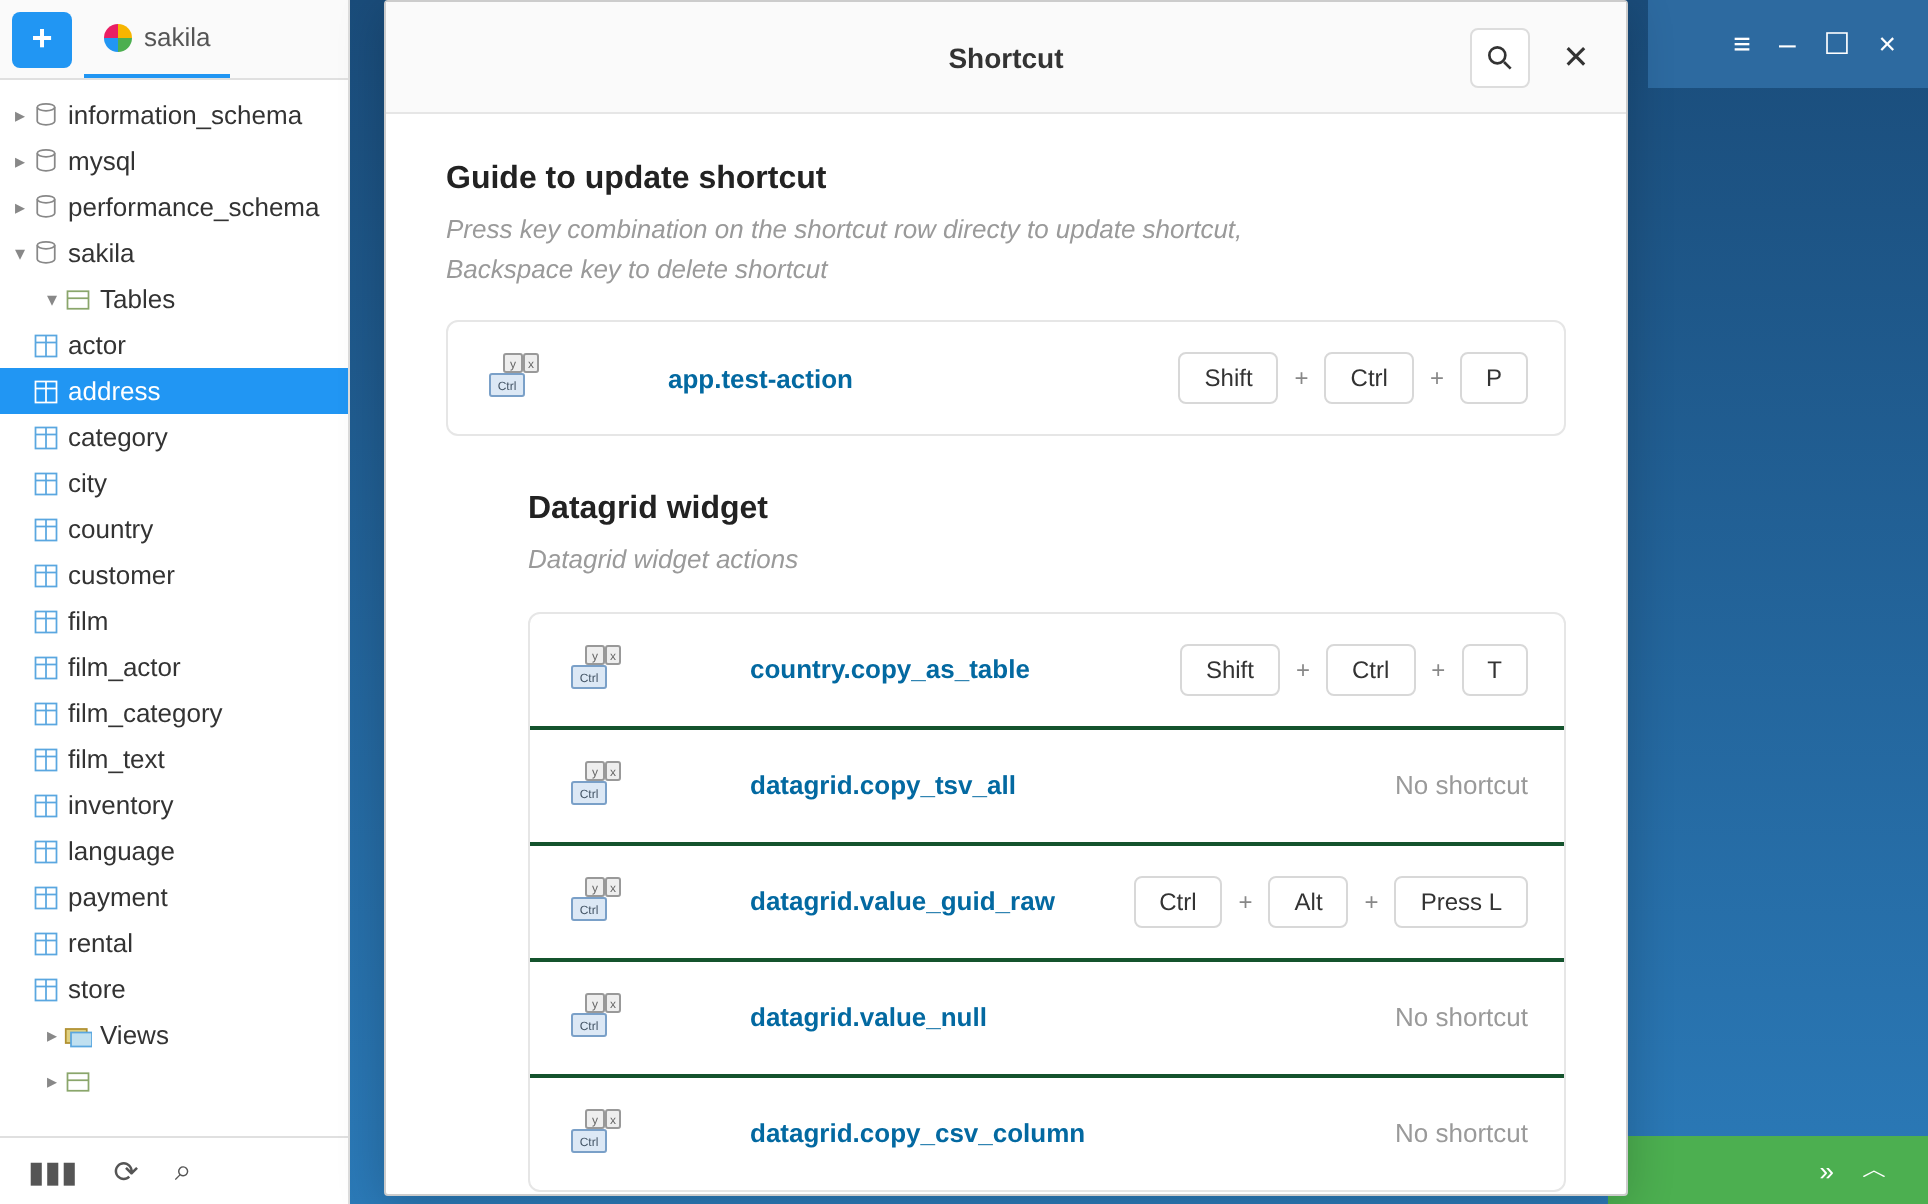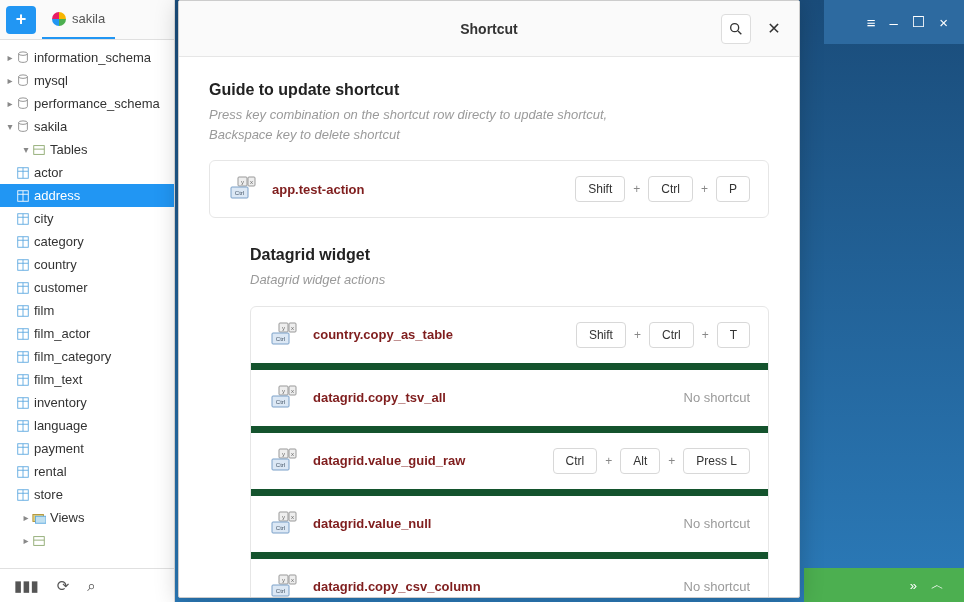--- a/index.html
+++ b/index.html
@@ -21,34 +21,34 @@
 .db-icon svg, .tbl-icon svg, .folder-icon svg, .view-icon svg { width:14px; height:14px; }
 .tree-row .label { font-size:13px; }
 .indent-1 { padding-left: 4px; }
 .indent-2 { padding-left: 20px; }
 .indent-3 { }
 .bottombar { height:34px; border-top:1px solid #e0e0e0; display:flex; align-items:center; gap:18px; padding-left:14px; color:#555; }
 .bottombar span { font-size:15px; cursor:pointer; }
 .status-bar { position:absolute; bottom:0; right:0; width:160px; height:34px; background:#4caf50; display:flex; align-items:center; justify-content:flex-end; gap:14px; padding-right:20px; color:#fff;}
 .status-bar span{font-size:13px;}
 
-.modal { position:absolute; left:178px; top:0; width:622px; height:598px; background:#fff; border:1px solid #ccc; border-radius:2px; box-shadow:0 4px 24px rgba(0,0,0,.2); display:flex; flex-direction:column; }
+.modal { position:absolute; left:192px; top:0; width:622px; height:598px; background:#fff; border:1px solid #ccc; border-radius:2px; box-shadow:0 4px 24px rgba(0,0,0,.2); display:flex; flex-direction:column; }
 .modal-header { height:56px; border-bottom:1px solid #e6e6e6; background:#fafafa; display:flex; align-items:center; justify-content:center; position:relative; }
 .modal-header .title { font-size:14px; color:#333; font-weight:600; }
 .modal-header .hbtn { position:absolute; width:30px; height:30px; display:flex; align-items:center; justify-content:center; border:1px solid #ddd; border-radius:4px; background:#fff; cursor:pointer;}
 .modal-header .search-btn { right:48px; }
 .modal-header .close-btn { right:10px; border:none; background:transparent; font-size:16px;}
 .modal-body { flex:1; overflow:auto; padding:24px 30px 8px 30px; }
 .section-title { font-size:16px; font-weight:700; color:#222; margin-bottom:6px;}
 .section-sub { font-size:13px; color:#9a9a9a; line-height:1.5; margin-bottom:16px;font-style:italic;}
 .card { border:1px solid #e6e6e6; border-radius:6px; background:#fff; }
-.sc-row { display:flex; align-items:center; padding:14px 18px; border-top:7px solid #14532d; }
+.sc-row { display:flex; align-items:center; padding:14px 18px; border-top:2px solid #14532d; }
 .sc-row:first-child { border-top:none; }
 .sc-icon { width:28px; height:28px; margin-right:16px; flex-shrink:0; }
-.sc-name { flex:1; font-size:13px; color:#7f1d1d; font-weight:550;}
+.sc-name { flex:1; font-size:13px; color:#0369a1; font-weight:550;margin-left:48px;}
 .sc-keys { display:flex; align-items:center; gap:8px; }
 .key { border:1px solid #d8d8d8; border-radius:4px; padding:5px 12px; font-size:12px; color:#333; background:#fff; min-width:28px; text-align:left;}
 .plus-sep { font-size:12px; color:#888; }
 .no-shortcut { font-size:13px; color:#9a9a9a; }
 .sect2 { margin-top:28px;padding-left:41px; }
 </style>
 </head>
 <body>
 
 <div class="app-bg"></div>
@@ -144,32 +144,32 @@
       </div>
       <div class="tree-row indent-3">
         <span class="chev"></span>
         <span class="tbl-icon">
           <svg viewBox="0 0 16 16">
             <rect x="2" y="2" width="12" height="12" fill="none" stroke="#5aa7e0"></rect>
             <line x1="2" y1="6" x2="14" y2="6" stroke="#5aa7e0"></line>
             <line x1="8" y1="2" x2="8" y2="14" stroke="#5aa7e0"></line>
           </svg>
         </span>
+        <span class="label">category</span>
+      </div>
+      <div class="tree-row indent-3">
+        <span class="chev"></span>
+        <span class="tbl-icon">
+          <svg viewBox="0 0 16 16">
+            <rect x="2" y="2" width="12" height="12" fill="none" stroke="#5aa7e0"></rect>
+            <line x1="2" y1="6" x2="14" y2="6" stroke="#5aa7e0"></line>
+            <line x1="8" y1="2" x2="8" y2="14" stroke="#5aa7e0"></line>
+          </svg>
+        </span>
         <span class="label">city</span>
-      </div>
-      <div class="tree-row indent-3">
-        <span class="chev"></span>
-        <span class="tbl-icon">
-          <svg viewBox="0 0 16 16">
-            <rect x="2" y="2" width="12" height="12" fill="none" stroke="#5aa7e0"></rect>
-            <line x1="2" y1="6" x2="14" y2="6" stroke="#5aa7e0"></line>
-            <line x1="8" y1="2" x2="8" y2="14" stroke="#5aa7e0"></line>
-          </svg>
-        </span>
-        <span class="label">category</span>
       </div>
       <div class="tree-row indent-3">
         <span class="chev"></span>
         <span class="tbl-icon">
           <svg viewBox="0 0 16 16">
             <rect x="2" y="2" width="12" height="12" fill="none" stroke="#5aa7e0"></rect>
             <line x1="2" y1="6" x2="14" y2="6" stroke="#5aa7e0"></line>
             <line x1="8" y1="2" x2="8" y2="14" stroke="#5aa7e0"></line>
           </svg>
         </span>

